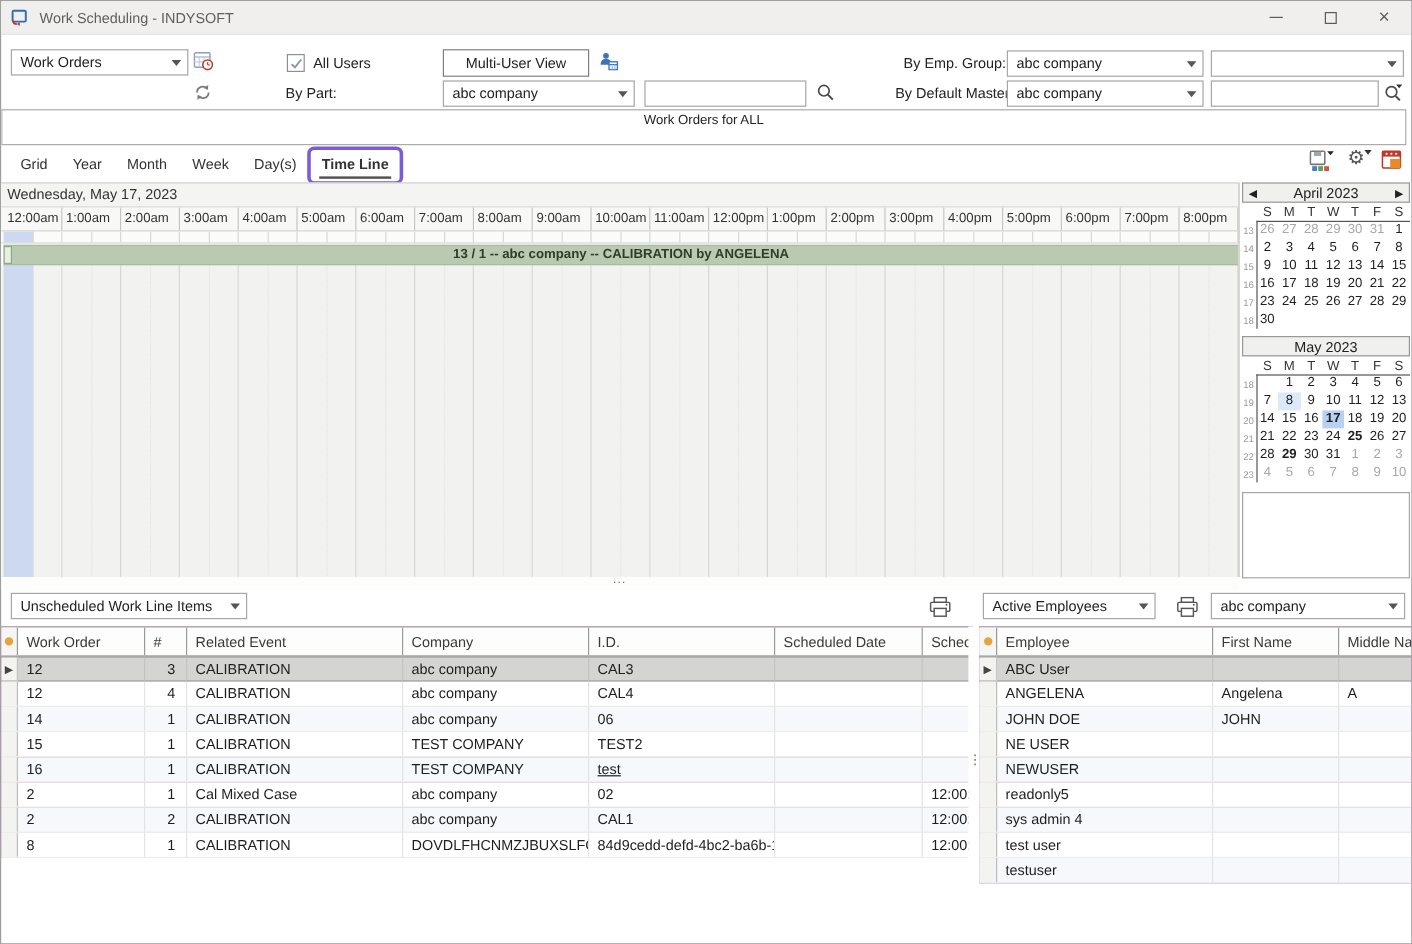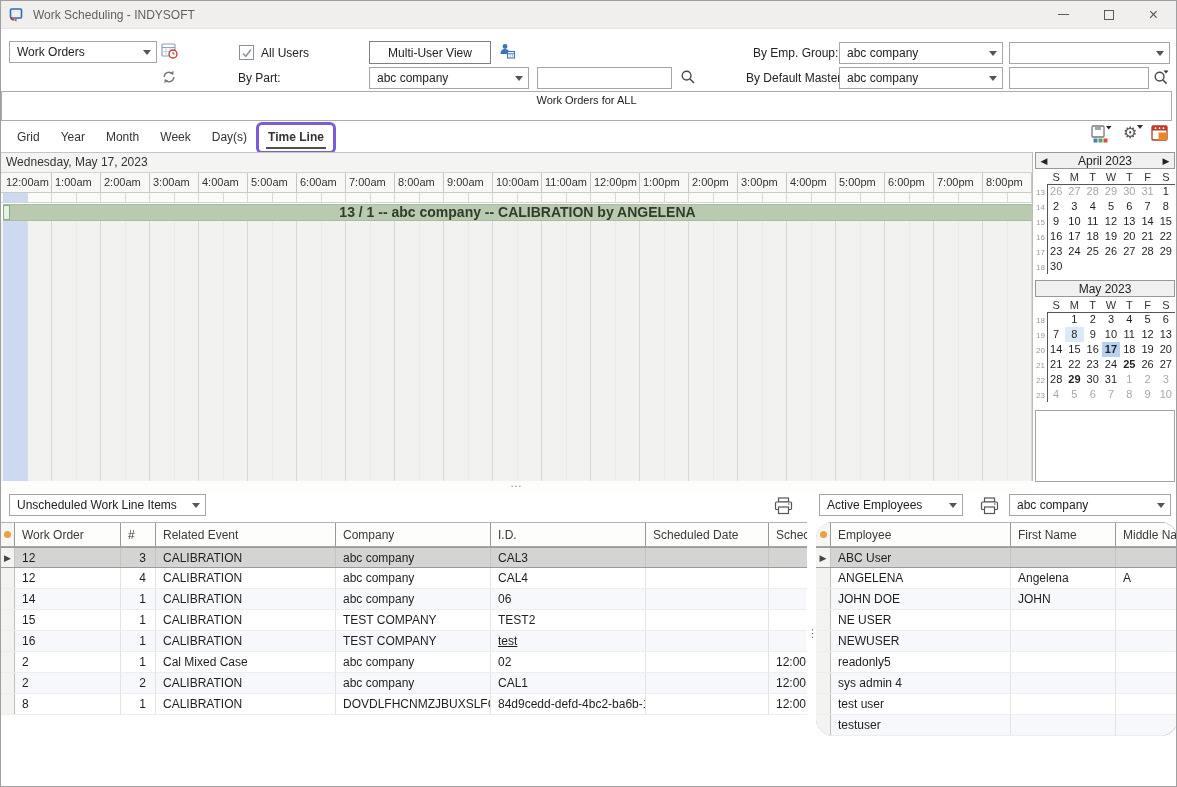--- a/index.html
+++ b/index.html
@@ -50,21 +50,21 @@
              border-bottom:1px solid #d2d2d0; color:#333; }
   .tl-hours { height:20px; display:flex; padding-left:2px; border-bottom:1px solid #cacac8; background:#f8f8f6; }
   .hour-cell { width:49px; min-width:49px; font-size:11px; color:#333; padding:3px 0 0 3px;
                border-right:1px solid #c6c6c4; overflow:hidden; white-space:nowrap; }
   .tl-sub { height:10px; display:flex; padding-left:2px; border-bottom:1px solid #d6d6d4; background:#fbfbfa; }
   .sub-cell { width:24.5px; min-width:24.5px; border-right:1px solid #d8d8d6; }
   .sub-cell.hl { background:var(--time-highlight); }
   .tl-event { height:17px; margin-left:2px; margin-top:1px; background:var(--event-bar);
               border-top:1px solid #a9bba0; border-bottom:1px solid #a9bba0; position:relative; }
   .ev-handle { position:absolute; left:0; top:0; bottom:0; width:7px; background:#e6f2e1; border:1px solid #8fa687; }
-  .ev-label { text-align:center; font-size:14px; font-weight:bold; color:var(--event-text); line-height:15px; }
+  .ev-label { text-align:center; font-size:11px; font-weight:bold; color:var(--event-text); line-height:15px; }
   .tl-body { display:flex; padding-left:2px; background:#f2f2f0; height:261px; }
   .body-cell { width:24.5px; min-width:24.5px; }
   .body-cell.half { border-right:1px dotted #e3e3e1; }
   .body-cell.hour { border-right:1px solid #d7d7d5; }
   .body-cell.hl { background:var(--time-highlight); }
 
   
   .calendar-panel { position:absolute; left:1031px; top:151px; width:146px; height:329px;
                     border-left:1px solid #bcbcba; background:#fff; padding:0 3px 0 2px; }
   .cal-nav { height:17px; border:1px solid #989898; background:#f0f0ee; display:flex;
@@ -680,21 +680,21 @@
       <circle cx="14.8" cy="7" r="0.8" fill="#555"></circle>
     </svg>
   </span>
   <div class="combo" style="left:1008px; top:493px; width:162px;">
     <span>abc company</span>
     <span class="caret-box">
         <span class="caret"></span>
       </span>
   </div>
 
-  <div class="grid-table" id="emp-table" style="left:815px; top:521px; width:362px;border-radius:18px;">
+  <div class="grid-table" id="emp-table" style="left:815px; top:521px; width:362px;">
       <div class="th-row">
         <div class="th ind-h" style="width: 15px;">
           <span class="dot"></span>
         </div>
         <div class="th" style="width: 180px;">Employee</div>
         <div class="th" style="width: 105px;">First Name</div>
         <div class="th" style="width: 62px;">Middle Na</div>
       </div>
       <div class="tr selected">
         <div class="td ind" style="width: 15px;">▶</div>

